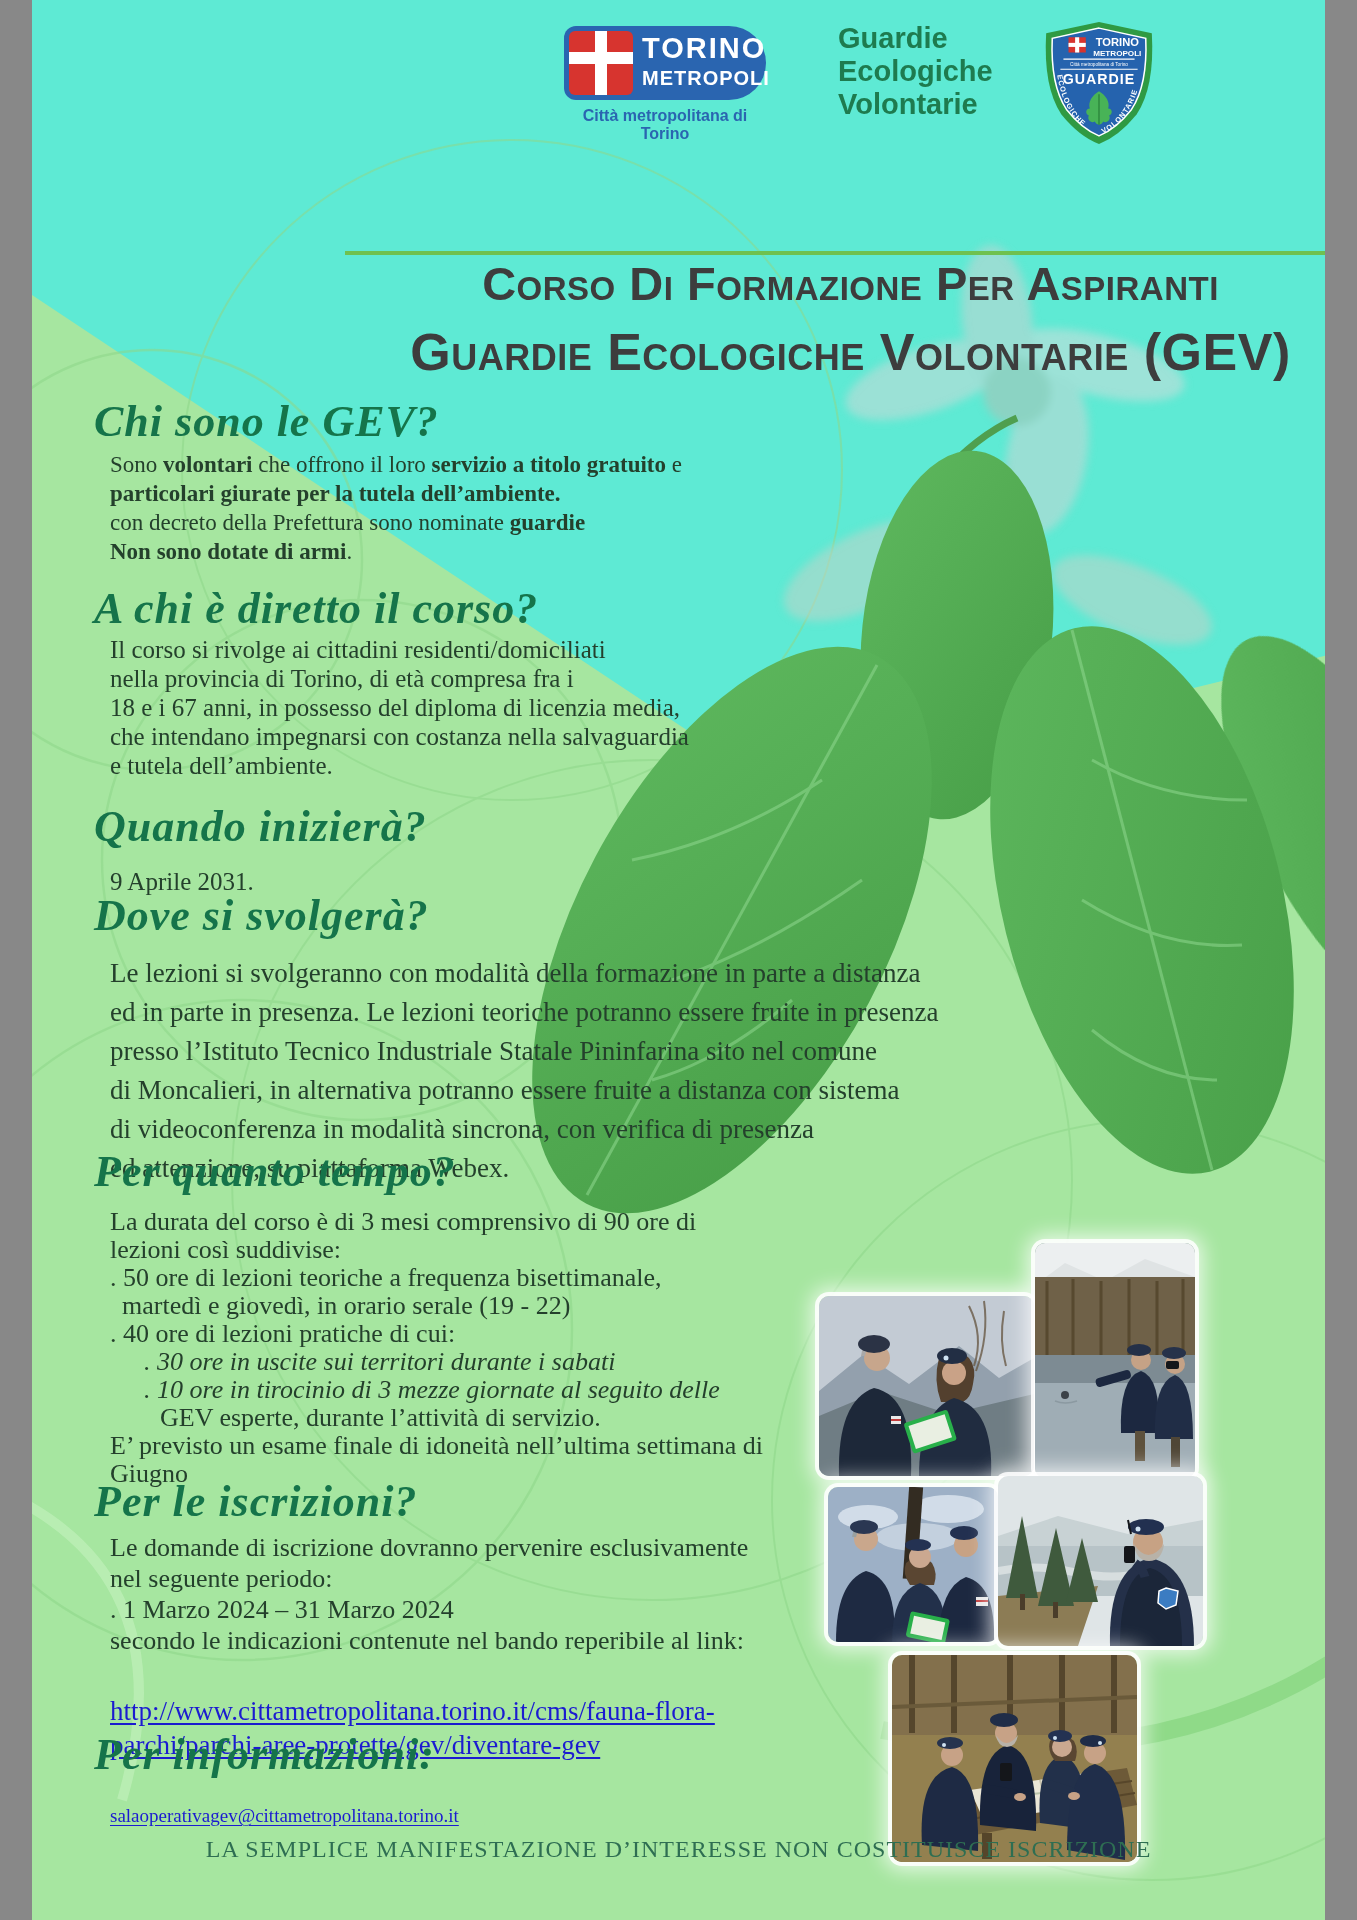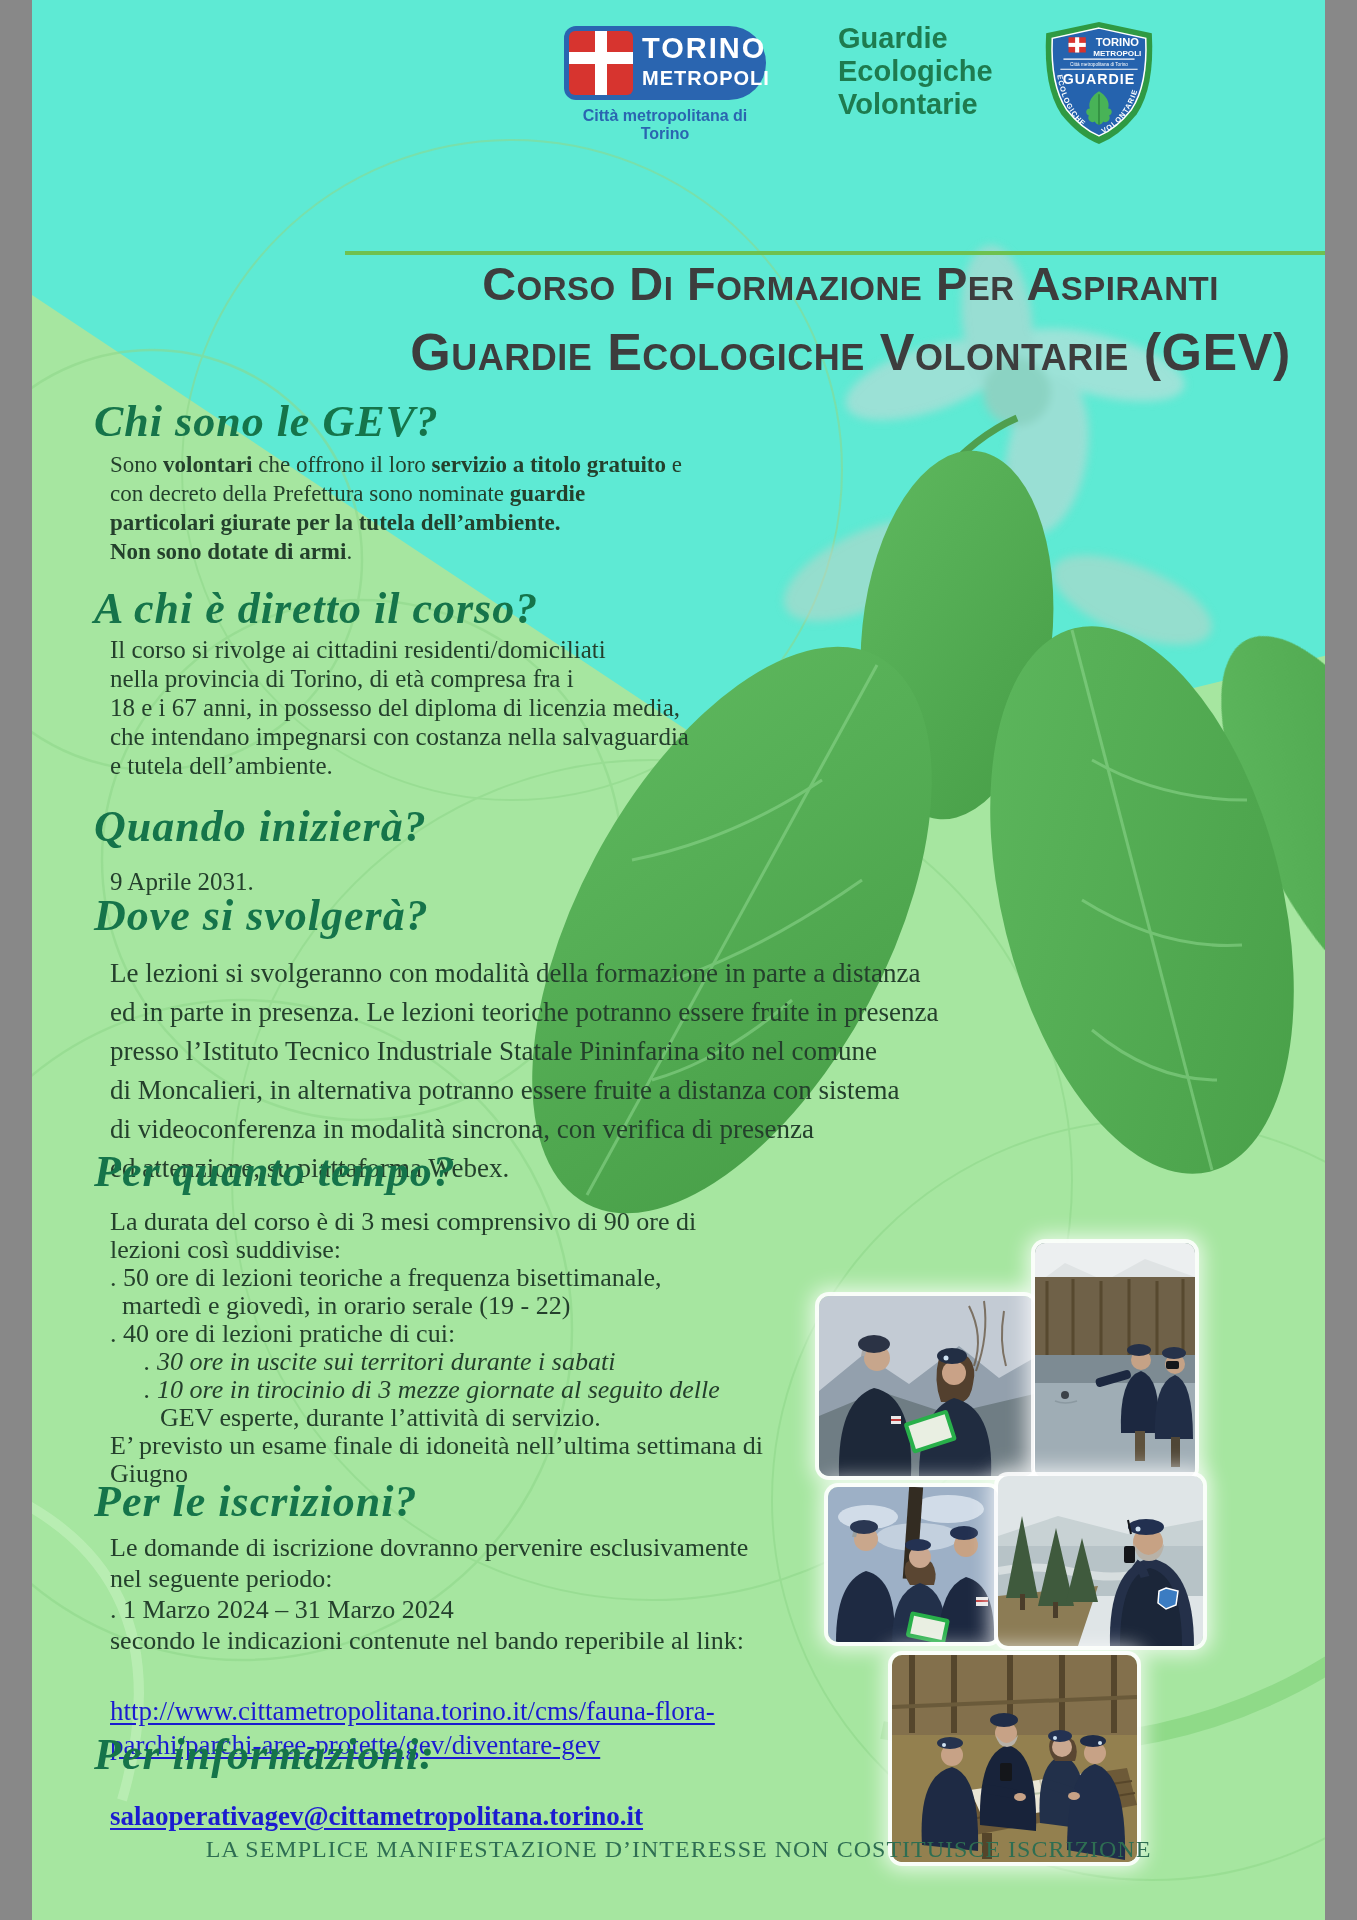--- a/index.html
+++ b/index.html
@@ -57,21 +57,21 @@
   .section-dove .section-body{font-size:27px;line-height:39px;margin-top:14px;}
   .section-per-quanto{top:1148px;width:840px;}
   .section-per-quanto .section-body{font-size:26px;line-height:28px;margin-top:12px;}
   .section-iscrizioni{top:1478px;width:820px;}
   .section-iscrizioni .section-body{font-size:26px;line-height:31px;margin-top:6px;}
   .section-info{top:1731px;}
 
   .poster-link{display:inline-block;margin-left:16px;color:#1b1bd0;font-size:27px;line-height:34px;
     text-decoration:underline;text-underline-offset:3px;}
   .section-iscrizioni .poster-link{margin-top:38px;}
-  .section-info .poster-link{margin-top:20px;font-size:27px;font-weight:bold;}
+  .section-info .poster-link{margin-top:20px;font-size:19px;}
 
   
   .photo{position:absolute;z-index:3;border-radius:10px;overflow:hidden;
     box-shadow:0 0 0 4px rgba(255,255,255,.85), 0 0 20px 8px rgba(255,255,255,.75);}
   .photo svg{display:block;}
   #photoA{left:787px;top:1296px;}
   #photoB{left:1003px;top:1243px;}
   #photoC{left:796px;top:1487px;}
   #photoD{left:966px;top:1476px;}
   #photoE{left:860px;top:1655px;}
@@ -195,22 +195,22 @@
 
   <div class="title-rule"></div>
   <div class="title-l1">Corso Di Formazione Per Aspiranti</div>
   <div class="title-l2">Guardie Ecologiche Volontarie (GEV)</div>
 
   <div class="sections">
       <div class="section section-chi-sono">
         <div class="section-heading">Chi sono le GEV?</div>
         <div class="section-body">
           <div class="line"><span>Sono </span><span class="b">volontari</span><span> che offrono il loro </span><span class="b">servizio a titolo gratuito</span><span> e</span></div>
+          <div class="line"><span class="b">particolari giurate per la tutela dell’ambiente.</span></div>
           <div class="line"><span>con decreto della Prefettura sono nominate </span><span class="b">guardie</span></div>
-          <div class="line"><span class="b">particolari giurate per la tutela dell’ambiente.</span></div>
           <div class="line"><span class="b">Non sono dotate di armi</span><span>.</span></div>
         </div>
       </div>
       <div class="section section-a-chi">
         <div class="section-heading">A chi è diretto il corso?</div>
         <div class="section-body">
           <div class="line"><span>Il corso si rivolge ai cittadini residenti/domiciliati</span></div>
           <div class="line"><span>nella provincia di Torino, di età compresa fra i</span></div>
           <div class="line"><span>18 e i 67 anni, in possesso del diploma di licenzia media,</span></div>
           <div class="line"><span>che intendano impegnarsi con costanza nella salvaguardia</span></div>

